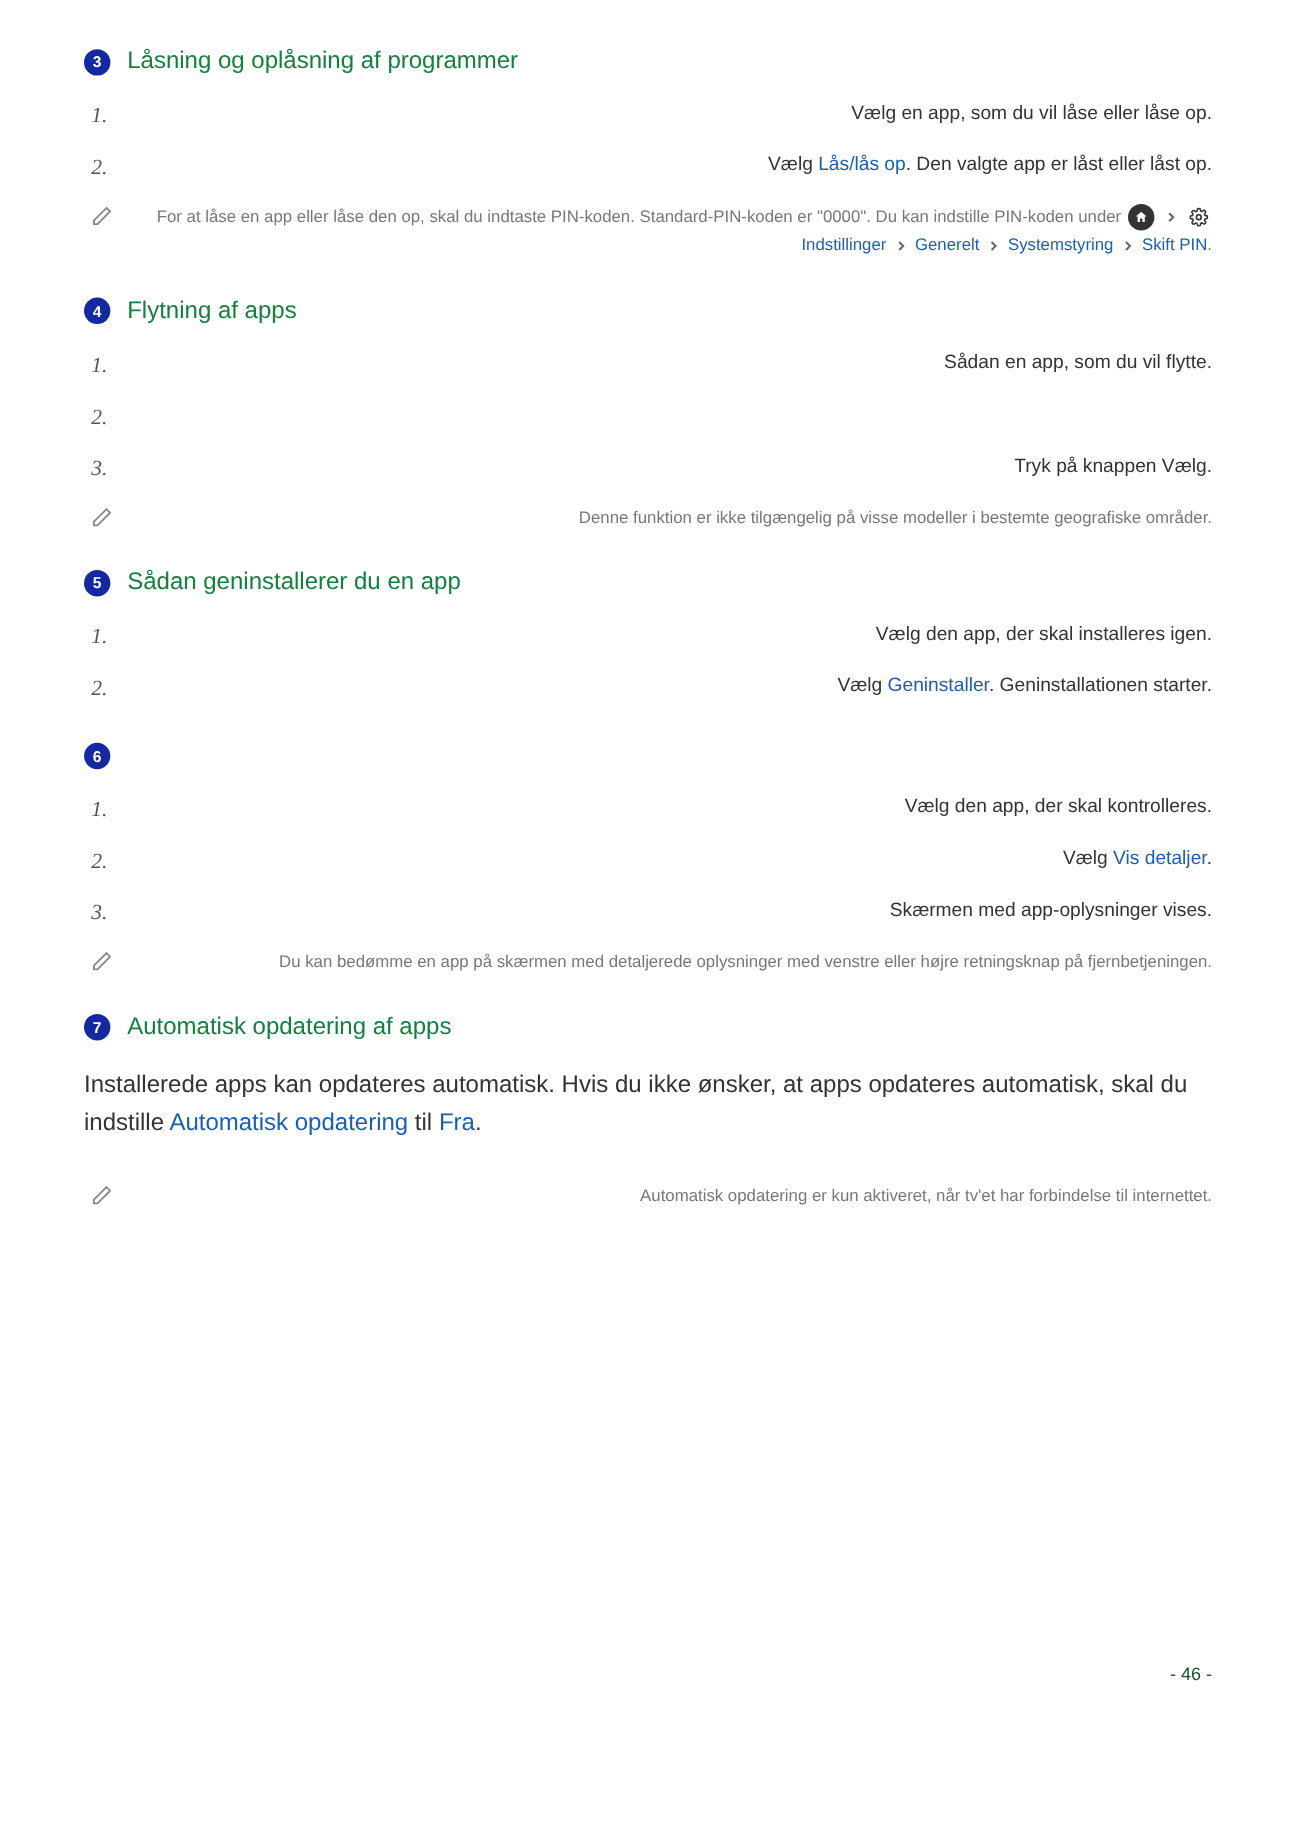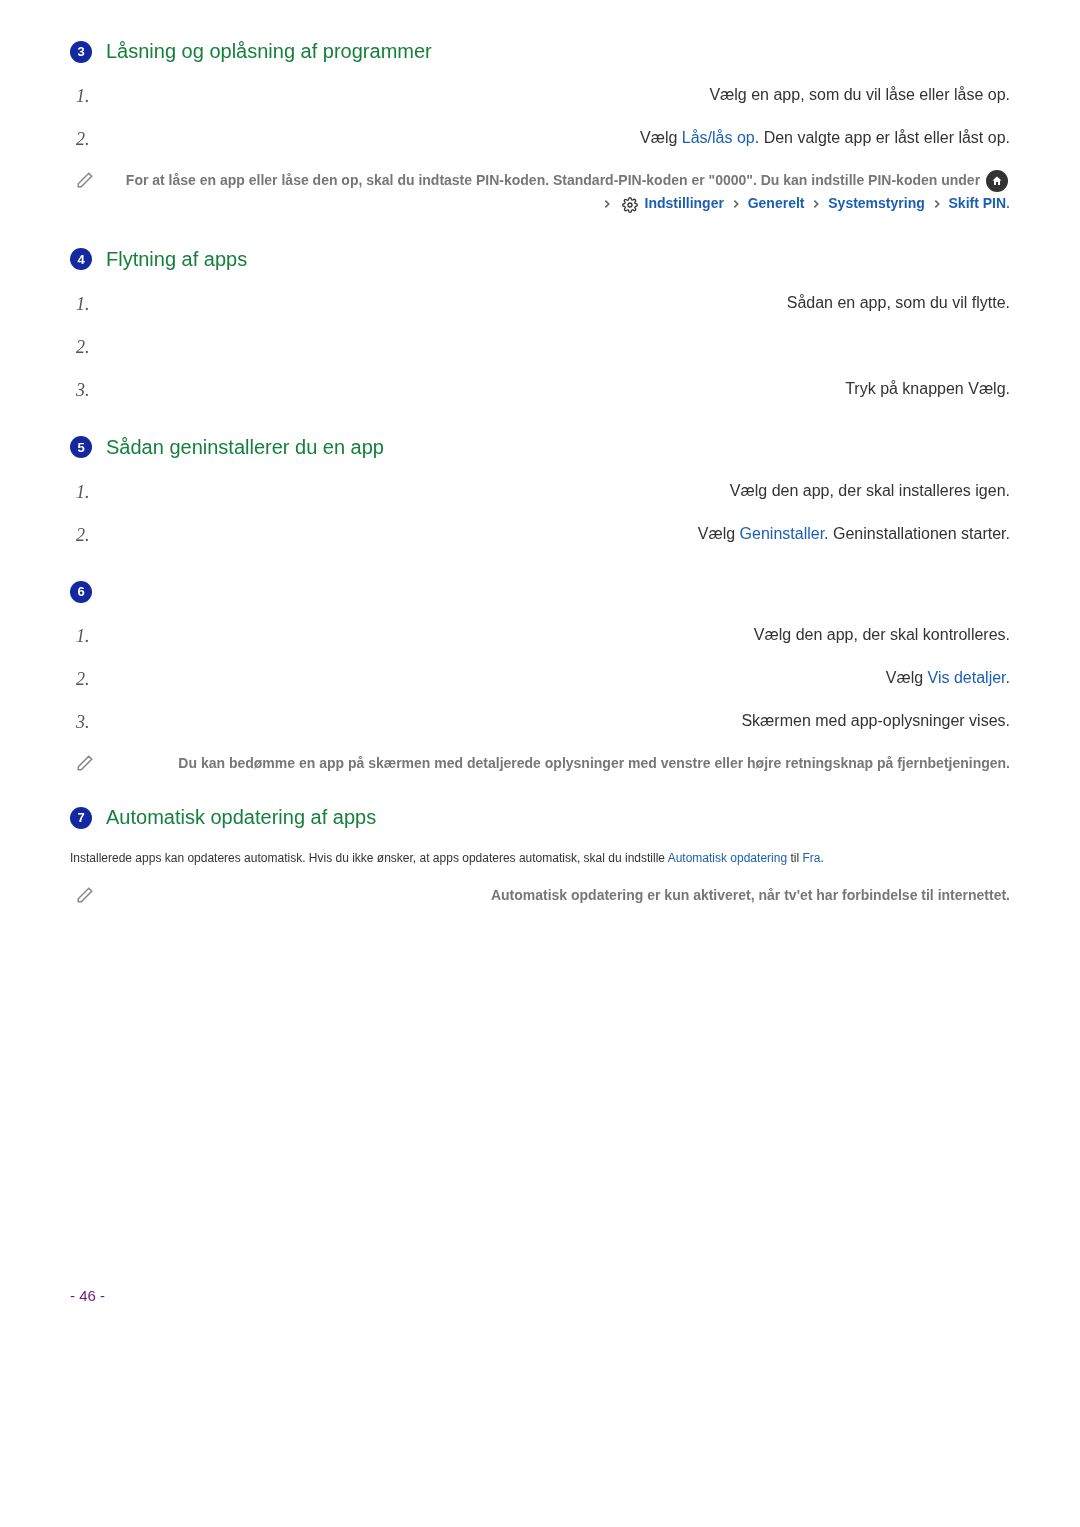--- a/index.html
+++ b/index.html
@@ -52,34 +52,33 @@
     font-style: italic;
   }
   .note-item {
     display: flex;
     align-items: flex-start;
     gap: 20px;
     margin-bottom: 14px;
     font-size: 14px;
     line-height: 1.6;
     color: #777;
-    font-weight: bold;
   }
   .note-icon {
     width: 18px; height: 18px;
     flex-shrink: 0;
     margin-top: 2px;
   }
   .link-text { color: #1b5fb5; }
   .text-content { flex: 1; text-align: right; }
   .para {
-    font-size: 12px;
+    font-size: 20px;
     line-height: 1.6;
     color: #333;
-    margin-bottom: 16px;
+    margin-bottom: 33px;
   }
   .home-icon {
     display: inline-flex;
     width: 22px; height: 22px;
     background: #333;
     border-radius: 50%;
     align-items: center;
     justify-content: center;
     vertical-align: middle;
     margin: 0 2px;
@@ -87,22 +86,22 @@
   .gear-icon {
     display: inline-flex;
     width: 18px; height: 18px;
     align-items: center;
     justify-content: center;
     vertical-align: middle;
     margin: 0 2px;
   }
   .chev { color: #555; margin: 0 4px; vertical-align: middle; display:inline-block;}
   .page-num {
-    text-align: left;
-    color: #701a75;
+    text-align: right;
+    color: #14532d;
     font-size: 15px;
     margin-top: 380px;
   }
 </style>
 </head>
 <body>
 
 <div class="section">
   <div class="heading">
     <span class="num-badge">3</span>
@@ -169,20 +168,28 @@
       <span class="list-marker">1.</span>
       <span class="text-content">Sådan en app, som du vil flytte.</span>
     </li>
     <li class="list-item">
       <span class="list-marker">2.</span>
     </li>
     <li class="list-item">
       <span class="list-marker">3.</span>
       <span class="text-content">Tryk på knappen Vælg.</span>
     </li>
+    <li class="note-item">
+      <span class="note-icon">
+        <svg viewBox="0 0 24 24" fill="none" stroke="#888" stroke-width="2">
+            <path d="M17 3l4 4L7 21H3v-4L17 3z"></path>
+          </svg>
+      </span>
+      <span class="text-content">Denne funktion er ikke tilgængelig på visse modeller i bestemte geografiske områder.</span>
+    </li>
   </ul>
 </div>
 
 <div class="section">
   <div class="heading">
     <span class="num-badge">5</span>
     <span class="heading-text">Sådan geninstallerer du en app</span>
   </div>
   <ul class="list">
     <li class="list-item">

